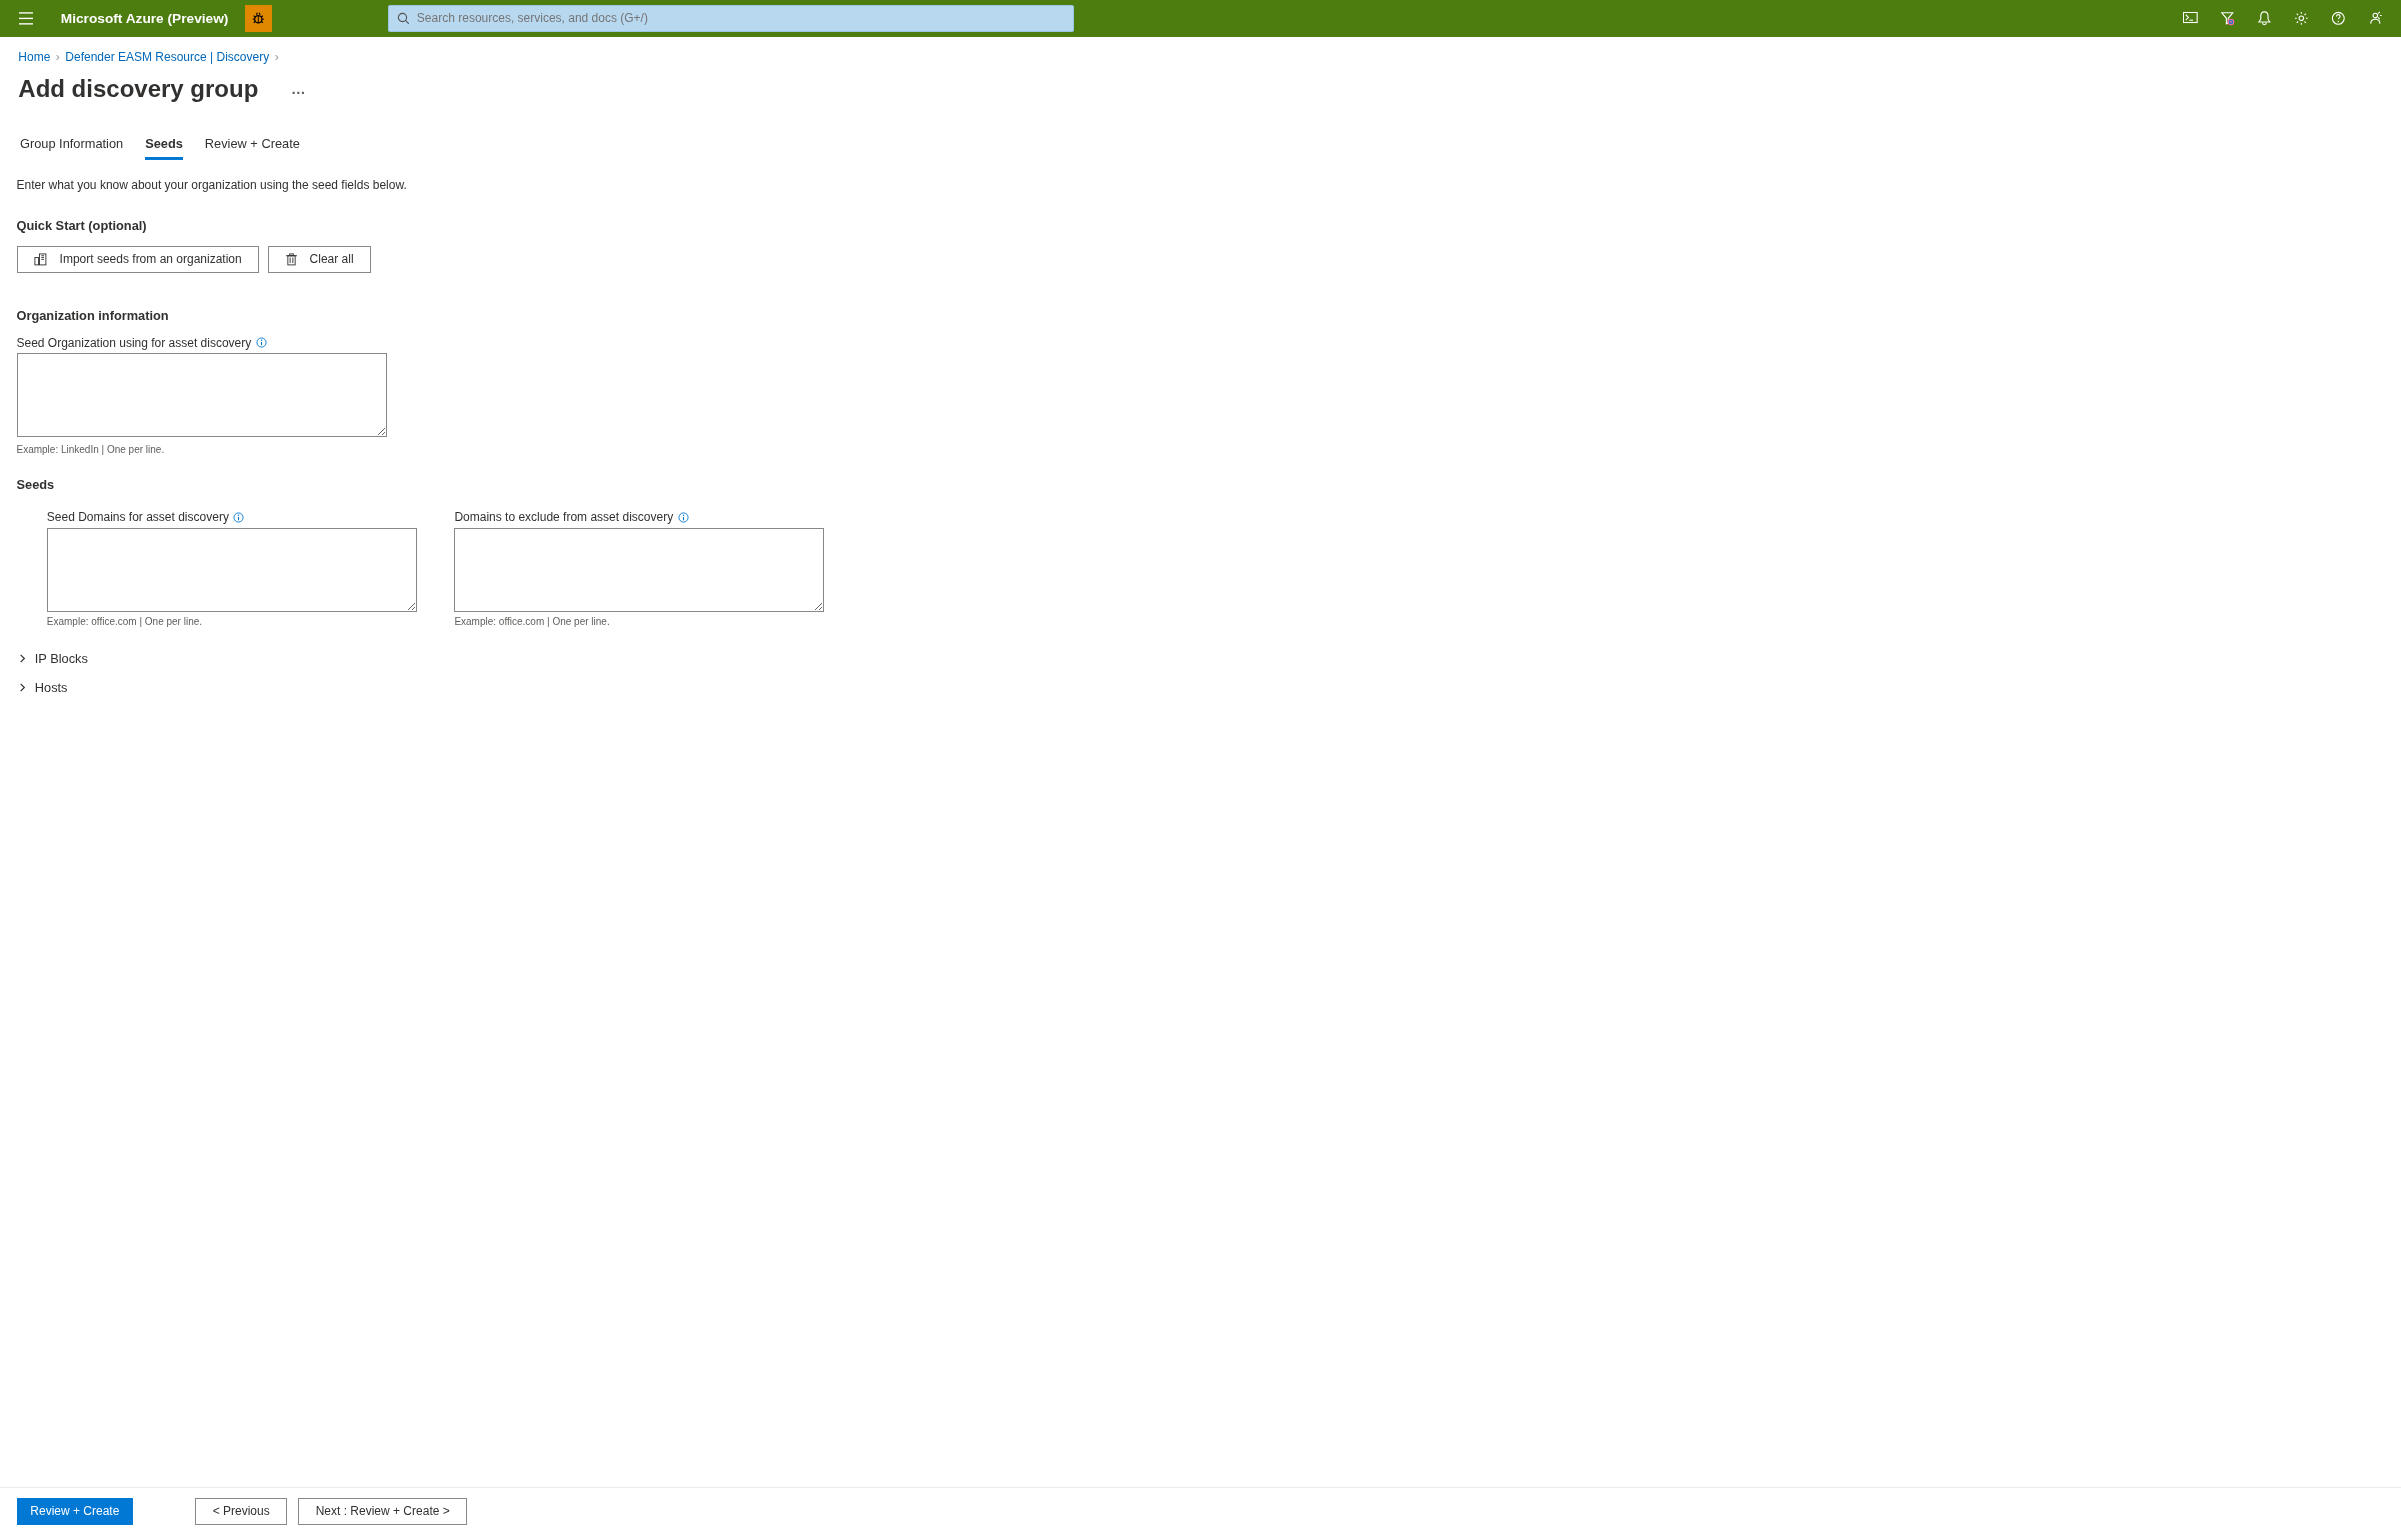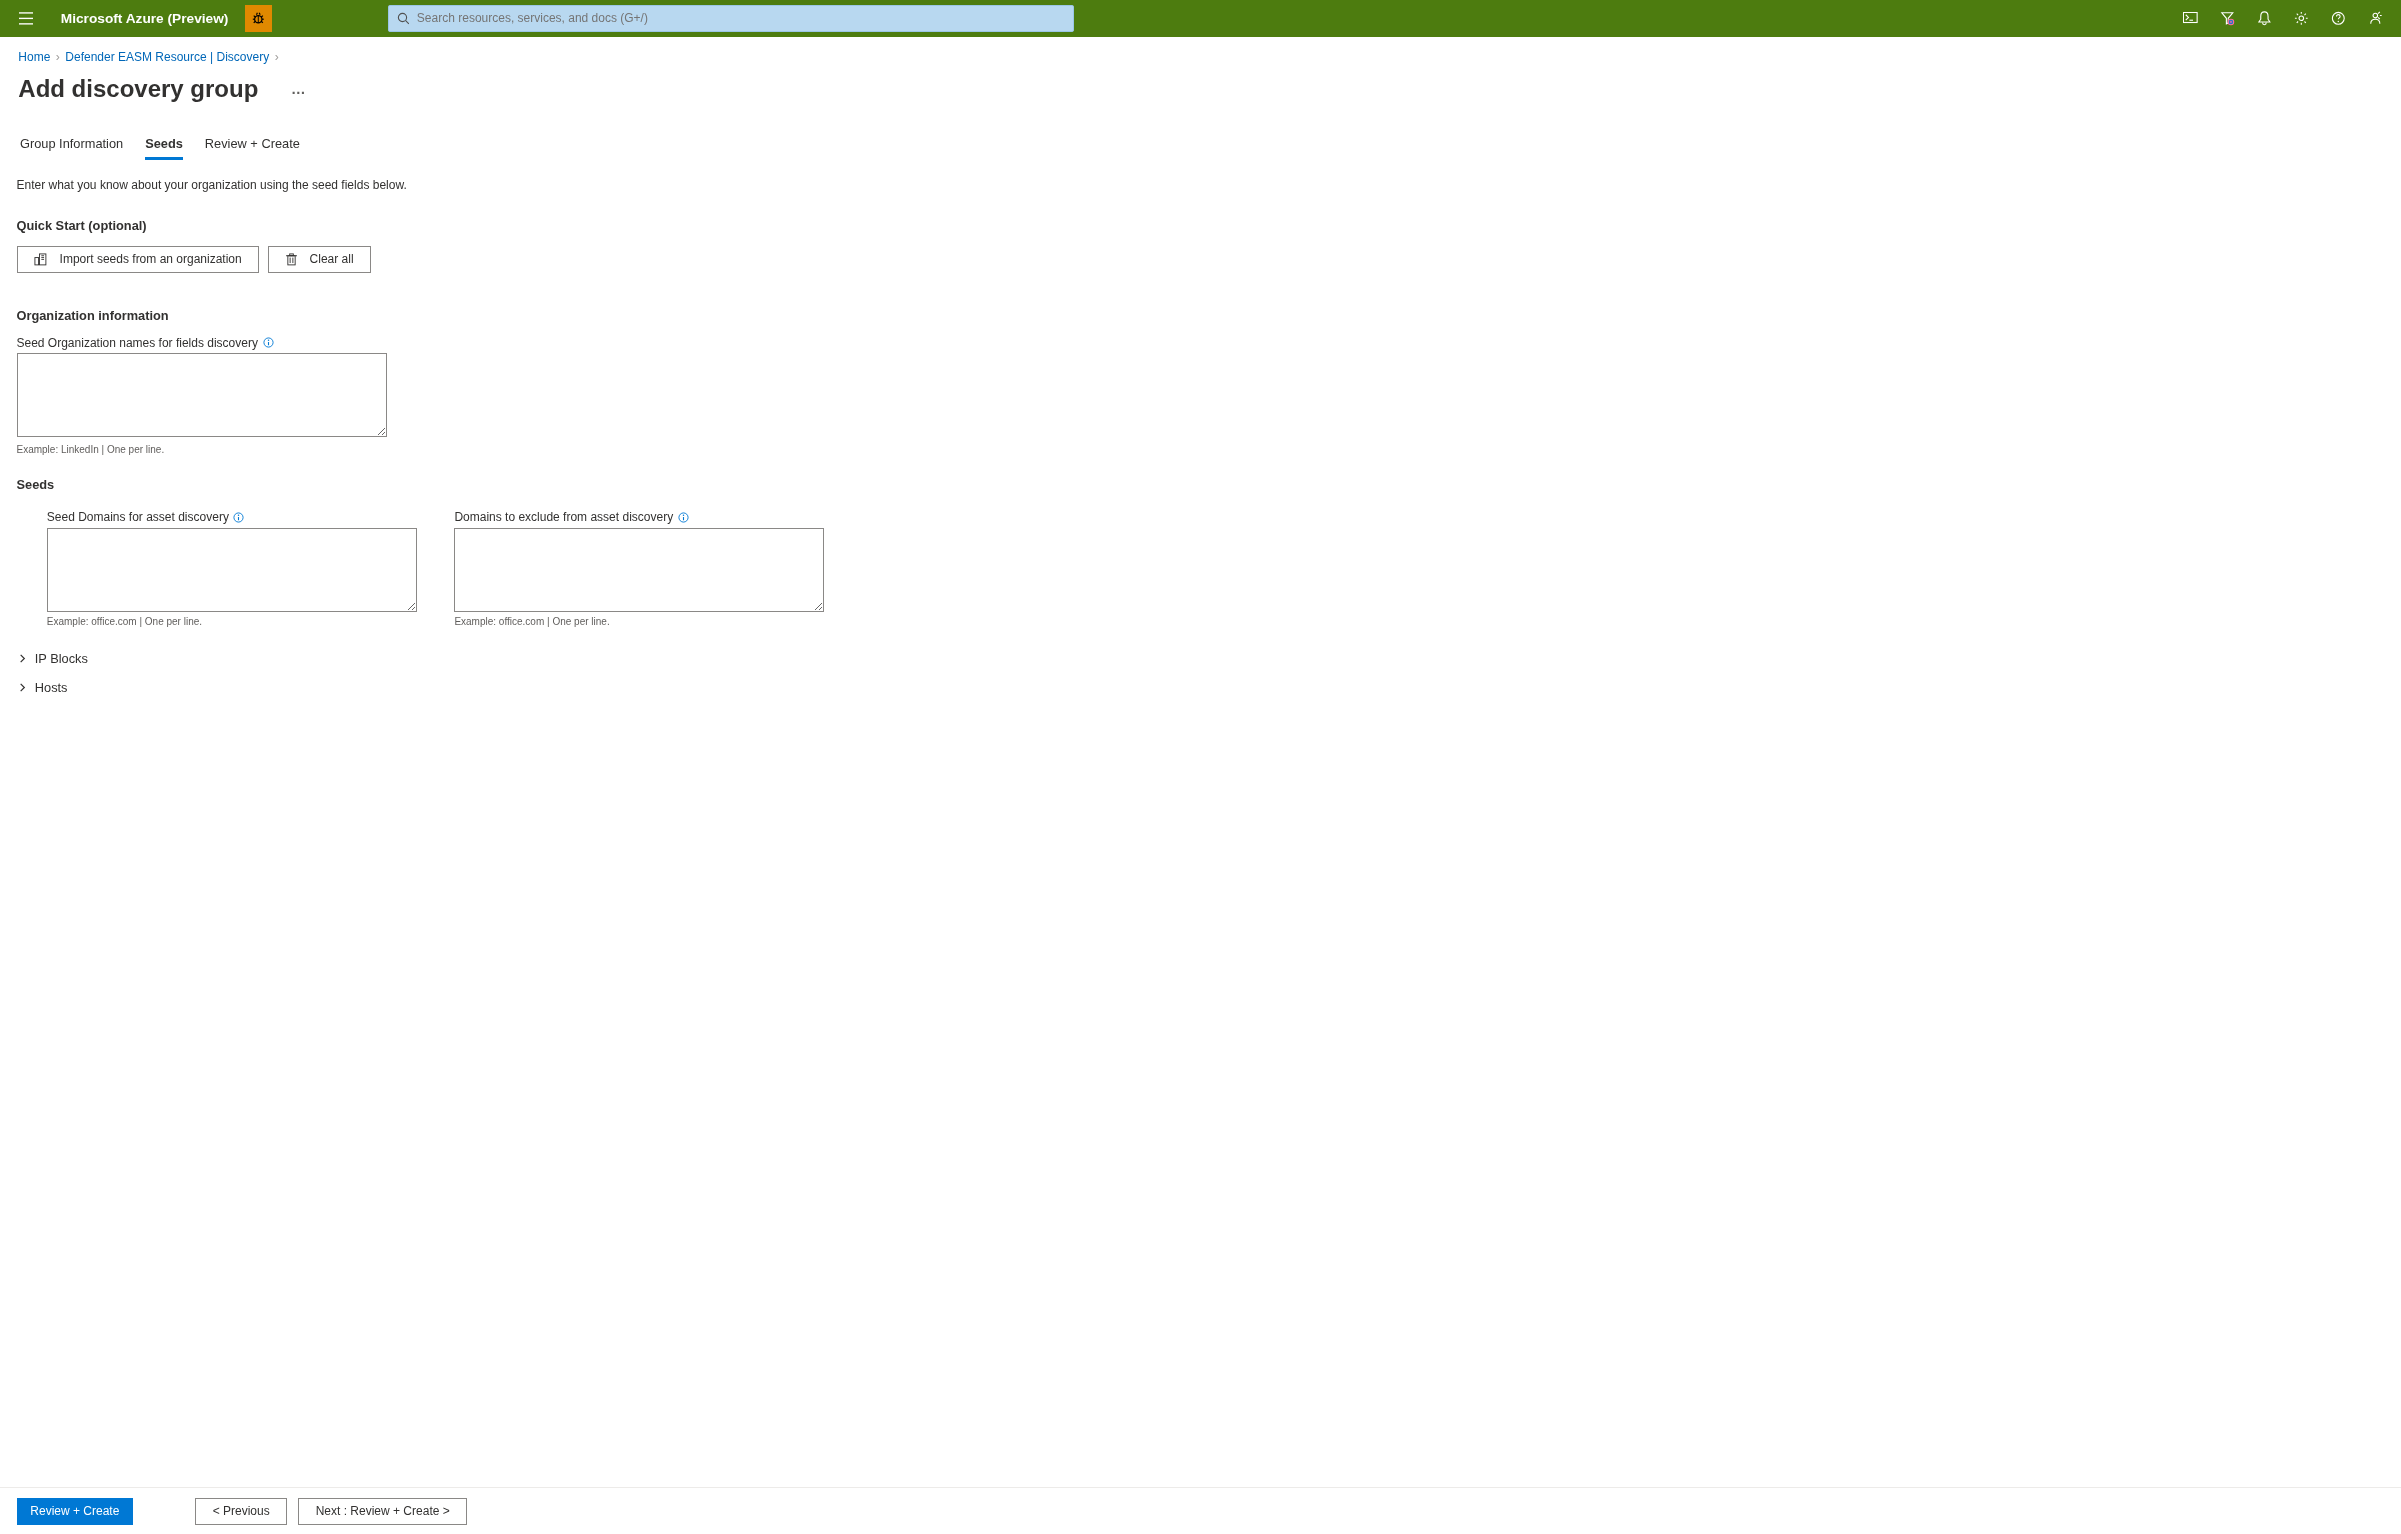--- a/index.html
+++ b/index.html
@@ -368,21 +368,21 @@
           <rect x="4" y="1" width="4" height="2" fill="none" stroke="#323130" stroke-width="1"></rect>
           <line x1="4.5" y1="5" x2="4.5" y2="11" stroke="#323130"></line>
           <line x1="7.5" y1="5" x2="7.5" y2="11" stroke="#323130"></line>
         </svg>
       <span>Clear all</span>
     </button>
   </div>
 
   <div class="sub-title">Organization information</div>
   <div class="field-label">
-    <span>Seed Organization names for fields discovery</span>
+    <span>Seed Organization using for asset discovery</span>
     <span class="info-icon">
       <svg width="11" height="11" viewBox="0 0 12 12">
           <circle cx="6" cy="6" r="5" fill="none" stroke="#0078d4" stroke-width="1"></circle>
           <circle cx="6" cy="3.5" r="0.8" fill="#0078d4"></circle>
           <line x1="6" y1="5.5" x2="6" y2="9" stroke="#0078d4" stroke-width="1.2"></line>
         </svg>
     </span>
   </div>
   <textarea class="field-input" style=""></textarea>
   <div class="hint">Example: LinkedIn | One per line.</div>

